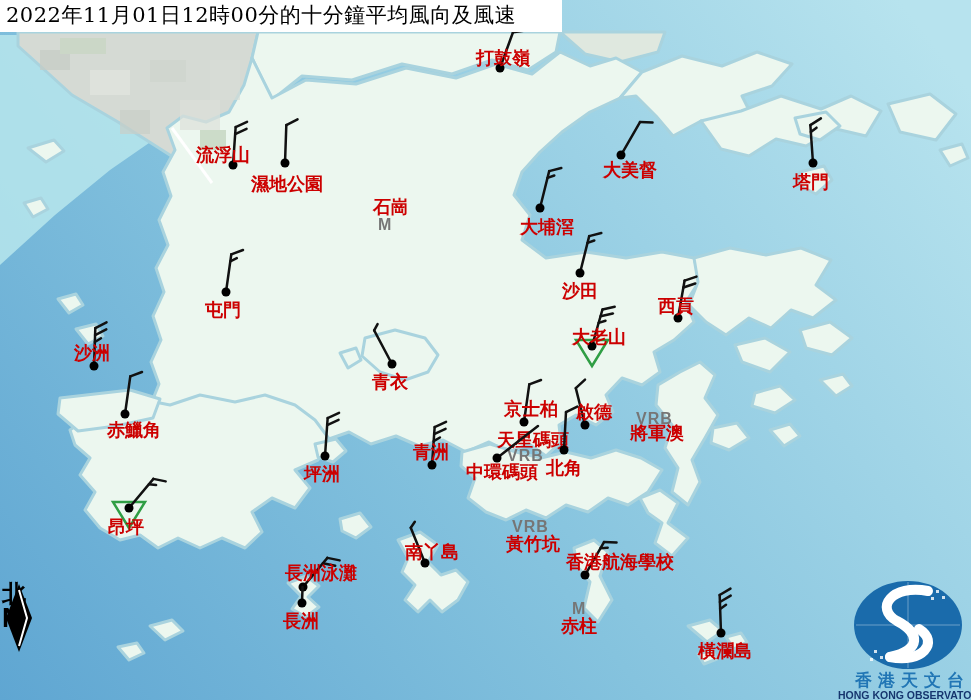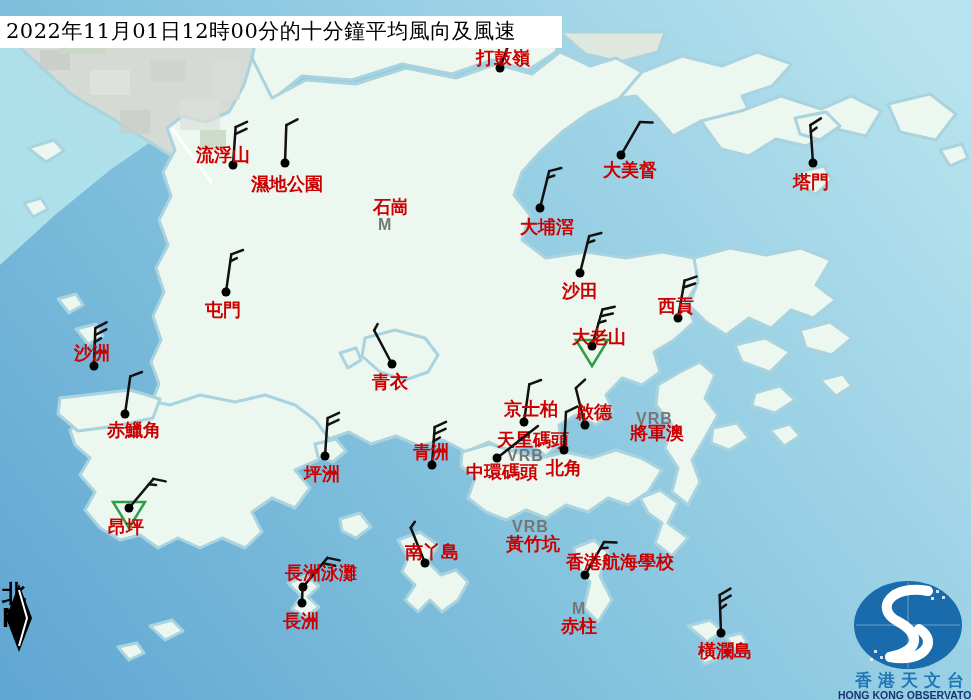--- a/index.html
+++ b/index.html
@@ -1,19 +1,19 @@
 <!DOCTYPE html>
 <html><head>
 <meta charset="utf-8">
 <style>
   html,body{margin:0;padding:0;background:#222;}
   .stage{position:relative;width:971px;height:700px;overflow:hidden;
          font-family:"DejaVu Sans",sans-serif;background:#8cc8e0;}
   .stage svg{position:absolute;left:0;top:0;}
-  #title-band{position:absolute;left:0;top:16px;width:562px;height:32px;background:#ffffff;
+  #title-band{position:absolute;left:0;top:0;width:562px;height:32px;background:#ffffff;
               color:#000;font-family:"DejaVu Serif",serif;font-size:21px;line-height:31px;
               padding-left:6px;box-sizing:border-box;white-space:nowrap;letter-spacing:0.5px;}
   .compass{position:absolute;left:2px;top:582px;width:46px;text-align:left;color:#000;}
   .compass .zh{font-size:24px;font-weight:bold;line-height:24px;font-family:"DejaVu Serif",serif;}
   .compass .en{font-size:27px;font-weight:bold;line-height:24px;font-family:"Liberation Sans",sans-serif;}
   .station-label{fill:#cc0000;font-size:18px;font-weight:bold;font-family:"DejaVu Serif",serif;}
   .marker-text{fill:#767676;font-size:16px;font-weight:bold;font-family:"Liberation Sans",sans-serif;letter-spacing:1px;}
   .logo-zh{fill:#2176b5;font-size:17px;font-weight:bold;font-family:"DejaVu Serif",serif;letter-spacing:6px;}
   .logo-en{fill:#16356e;font-size:10.5px;font-weight:bold;font-family:"Liberation Sans",sans-serif;}
 </style>

